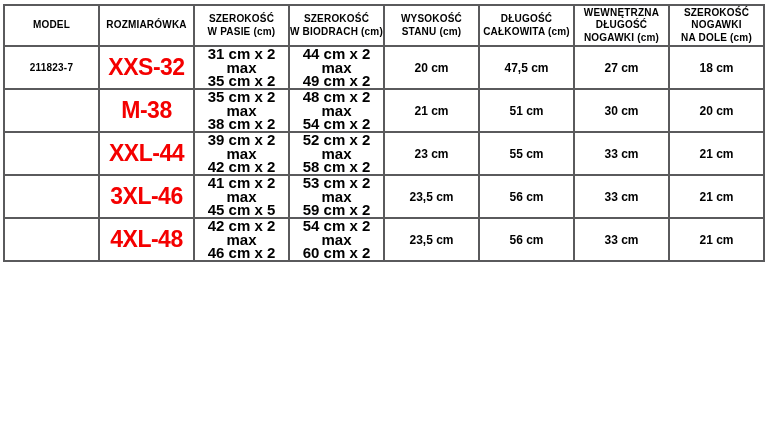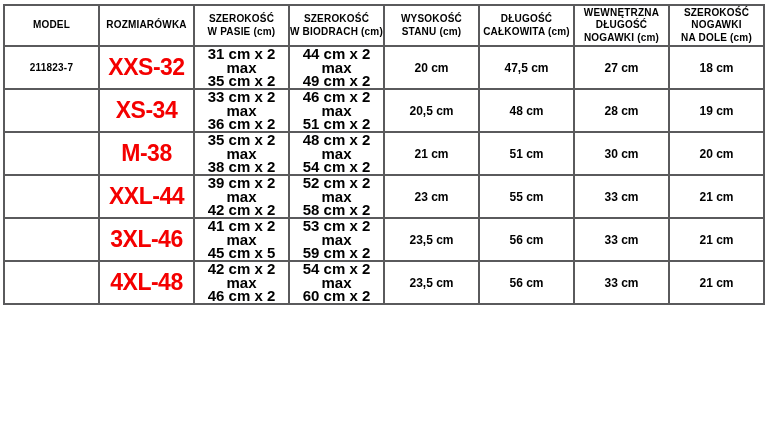--- a/index.html
+++ b/index.html
@@ -87,38 +87,20 @@
           <div>44 cm x 2</div>
           <div>max</div>
           <div>49 cm x 2</div>
         </td>
         <td class="value-cell">20 cm</td>
         <td class="value-cell">47,5 cm</td>
         <td class="value-cell">27 cm</td>
         <td class="value-cell">18 cm</td>
       </tr>
 
-      <tr>
-        <td class="model-cell"></td>
-        <td class="size-cell">XS-34</td>
-        <td class="range-cell">
-          <div>33 cm x 2</div>
-          <div>max</div>
-          <div>36 cm x 2</div>
-        </td>
-        <td class="range-cell">
-          <div>46 cm x 2</div>
-          <div>max</div>
-          <div>51 cm x 2</div>
-        </td>
-        <td class="value-cell">20,5 cm</td>
-        <td class="value-cell">48 cm</td>
-        <td class="value-cell">28 cm</td>
-        <td class="value-cell">19 cm</td>
-      </tr>
 
 
       <tr>
         <td class="model-cell"></td>
         <td class="size-cell">M-38</td>
         <td class="range-cell">
           <div>35 cm x 2</div>
           <div>max</div>
           <div>38 cm x 2</div>
         </td>

